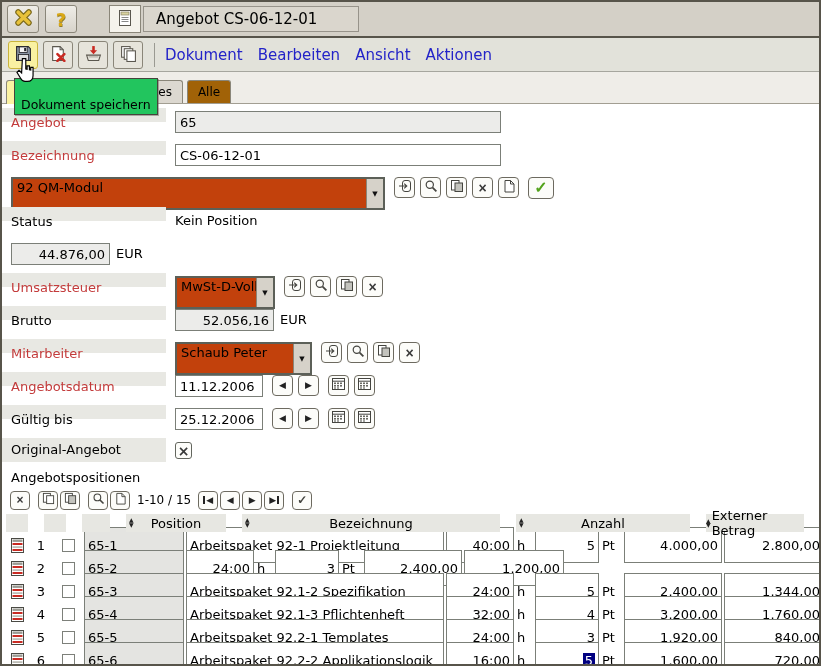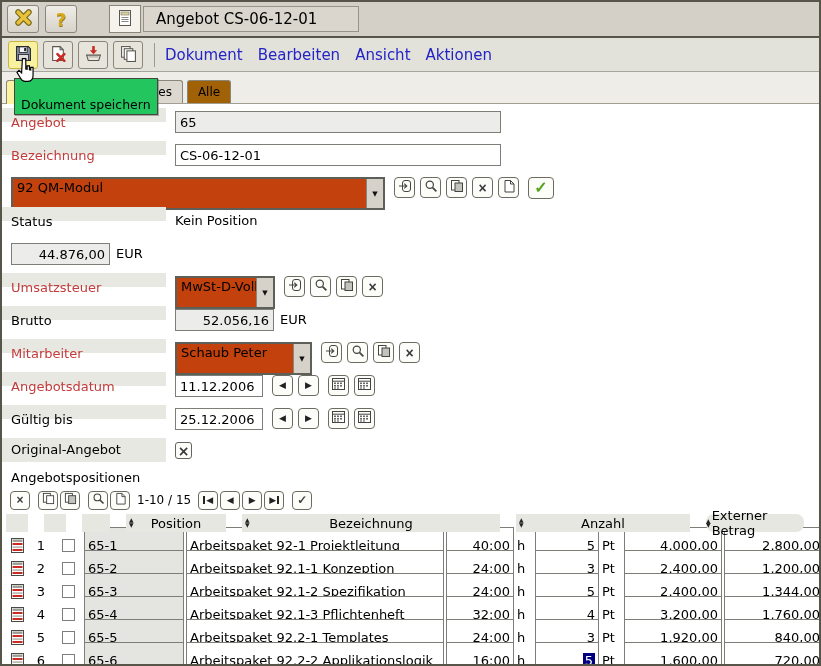--- a/index.html
+++ b/index.html
@@ -67,21 +67,21 @@
   .pag-label{font-size:12px;margin:0 7px;}
   .bar{width:2px;height:8px;background:#222;}
   .navbtn{display:flex;align-items:center;justify-content:center;gap:1px;}
   .table{padding-left:4px;}
   .thead{display:flex;gap:16px;margin-top:1px;}
   .th{background:#e7e7e2;height:18px;box-sizing:border-box;display:flex;align-items:center;justify-content:center;
     font-size:13px;position:relative;flex:none;}
   .sorti{display:inline-flex;flex-direction:column;align-items:center;font-size:6px;line-height:4.5px;color:#222;position:absolute;left:3px;top:4px;}
   .sorti.inline{position:static;margin-right:1px;}
   .hw-icon{width:22px;} .hw-num{width:22px;} .hw-chk{width:28px;} .hw-pos{width:100px;} .hw-bez{width:258px;}
-  .hw-anz{width:174px;} .hw-ext{width:98px;border-radius:8px;} .hw-int{width:100px;}
+  .hw-anz{width:174px;} .hw-ext{width:98px;} .hw-int{width:100px;}
   .trow{display:flex;gap:2px;margin-top:3px;align-items:center;height:20px;}
   .td-icon{width:22px;display:flex;justify-content:center;flex:none;}
   .td-num{width:22px;text-align:center;flex:none;}
   .td-chk{width:28px;display:flex;justify-content:center;flex:none;}
   .cb-small{width:13px;height:13px;box-sizing:border-box;border:1px solid #7d807a;background:#fff;}
   .cell{height:36px;box-sizing:border-box;border:1px solid #7b7f78;background:#fff;padding:0 3px;font-size:13px;
     display:flex;align-items:center;flex:none;white-space:nowrap;overflow:hidden;}
   .c-pos{width:100px;background:#e4e4e1;}
   .c-bez{width:258px;}
   .c-time{width:68px;justify-content:flex-end;}
@@ -544,21 +544,20 @@
               <rect x="2.5" y="6" width="10" height="2" fill="#c92a22"></rect>
               <rect x="2.5" y="9.3" width="10" height="1.6" fill="#b6b6ae"></rect>
               <rect x="2.5" y="12" width="10" height="2" fill="#c92a22"></rect>
             </svg>
           </div>
         <div class="td-num">2</div>
         <div class="td-chk">
             <div class="cb-small"></div>
           </div>
         <div class="cell c-pos">65-2</div>
-        <div class="cell c-bez">Arbeitspaket 92.1-1 Konzeption</div>
         <div class="cell c-time">24:00</div>
         <div class="unit">h</div>
         <div class="cell c-qty">3</div>
         <div class="unit pt">Pt</div>
         <div class="cell c-ext">2.400,00</div>
         <div class="cell c-int">1.200,00</div>
       </div>
 
       <div class="trow">
         <div class="td-icon">

